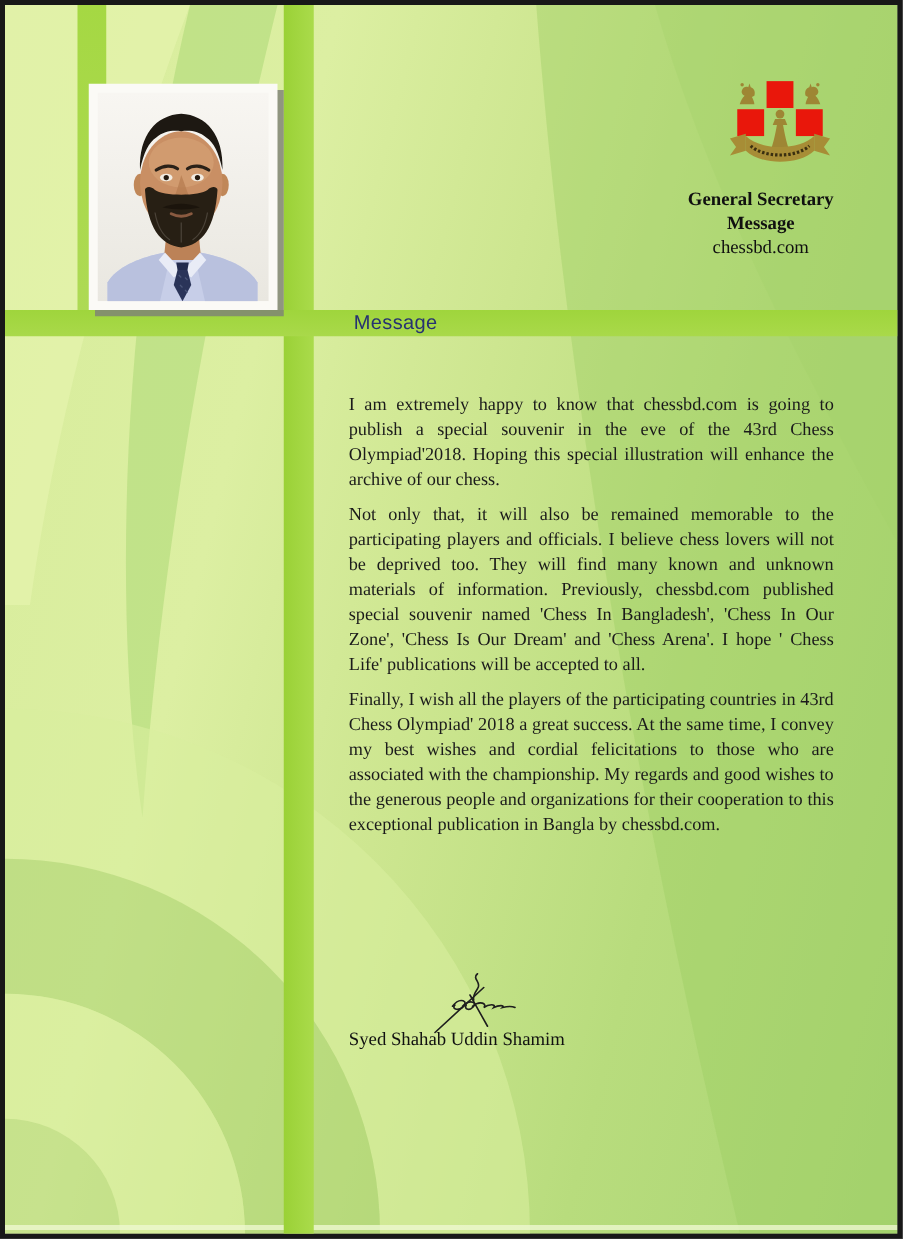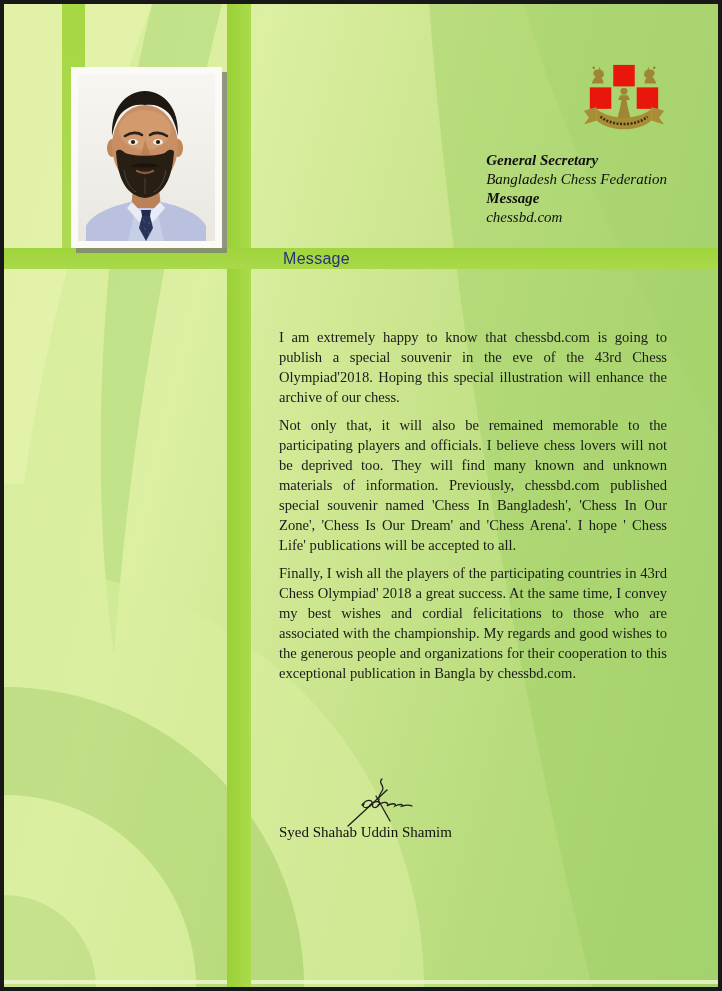--- a/index.html
+++ b/index.html
@@ -31,28 +31,28 @@
     position:absolute;left:67px;top:63px;width:151px;height:181px;
     box-sizing:border-box;background:#fbfaf6;padding:7px;
     box-shadow:5px 5px 0 rgba(125,127,120,.8);
   }
   .photo-frame svg{display:block;width:100%;height:100%;}
   
   .crest{position:absolute;left:578px;top:58px;width:84px;height:82px;}
   .crest svg{display:block;width:100%;height:100%;}
   
   .credentials{
-    position:absolute;right:51px;top:147px;text-align:left;color:#101010;font-style:italic;
+    position:absolute;right:51px;top:147px;text-align:center;color:#101010;
   }
   .credentials div{font-size:15px;line-height:19px;}
   .credentials .bold{font-weight:bold;}
   
   .body-text{
     position:absolute;left:275px;top:310px;width:388px;
-    font-size:14.6px;line-height:20px;color:#1b1b1b;text-align:justify;margin-top:13px;
+    font-size:14.6px;line-height:20px;color:#1b1b1b;text-align:justify;
   }
   .body-text p{margin:0 0 8px 0;}
   
   .signature{position:absolute;left:338px;top:770px;width:92px;height:56px;}
   .signatory{
     position:absolute;left:275px;top:820px;font-size:15px;color:#111;
   }
 </style>
 </head>
 <body>
@@ -161,21 +161,20 @@
         <path d="M2,48 L15,44 L15,58 L2,62 L7,55 Z"></path>
         <path d="M84,48 L71,44 L71,58 L84,62 L79,55 Z"></path>
         <path d="M15,46 C27,58 59,58 71,46 L71,58 C59,70 27,70 15,58 Z"></path>
       </g>
       <path d="M19,54 C30,64 56,64 67,54" stroke="#3a2f10" stroke-width="2.6" stroke-dasharray="2 1.6" fill="none"></path>
     </svg>
   </div>
 
   <div class="credentials">
     <div class="bold">General Secretary</div>
-    <div>Bangladesh Chess Federation</div>
     <div class="bold">Message</div>
     <div>chessbd.com</div>
   </div>
 
   <div class="body-text">
       <p>I am extremely happy to know that chessbd.com is going to publish a special souvenir in the eve of the 43rd  Chess Olympiad'2018. Hoping this special illustration will enhance the archive of our chess.</p>
       <p>Not only that, it will also be remained memorable to the participating players and officials. I believe chess lovers will not be deprived too. They will find many known and unknown materials of information. Previously, chessbd.com published special souvenir named 'Chess In Bangladesh', 'Chess In Our Zone',  'Chess Is Our Dream' and 'Chess Arena'. I hope ' Chess Life' publications will be accepted to all.</p>
       <p>Finally, I wish all the players of the participating countries in 43rd Chess Olympiad' 2018 a great success. At the same time, I convey my best wishes and cordial felicitations to those who are associated with the championship. My regards and good wishes to the generous people and organizations for their cooperation to this exceptional publication in Bangla by chessbd.com.</p>
     </div>
 

